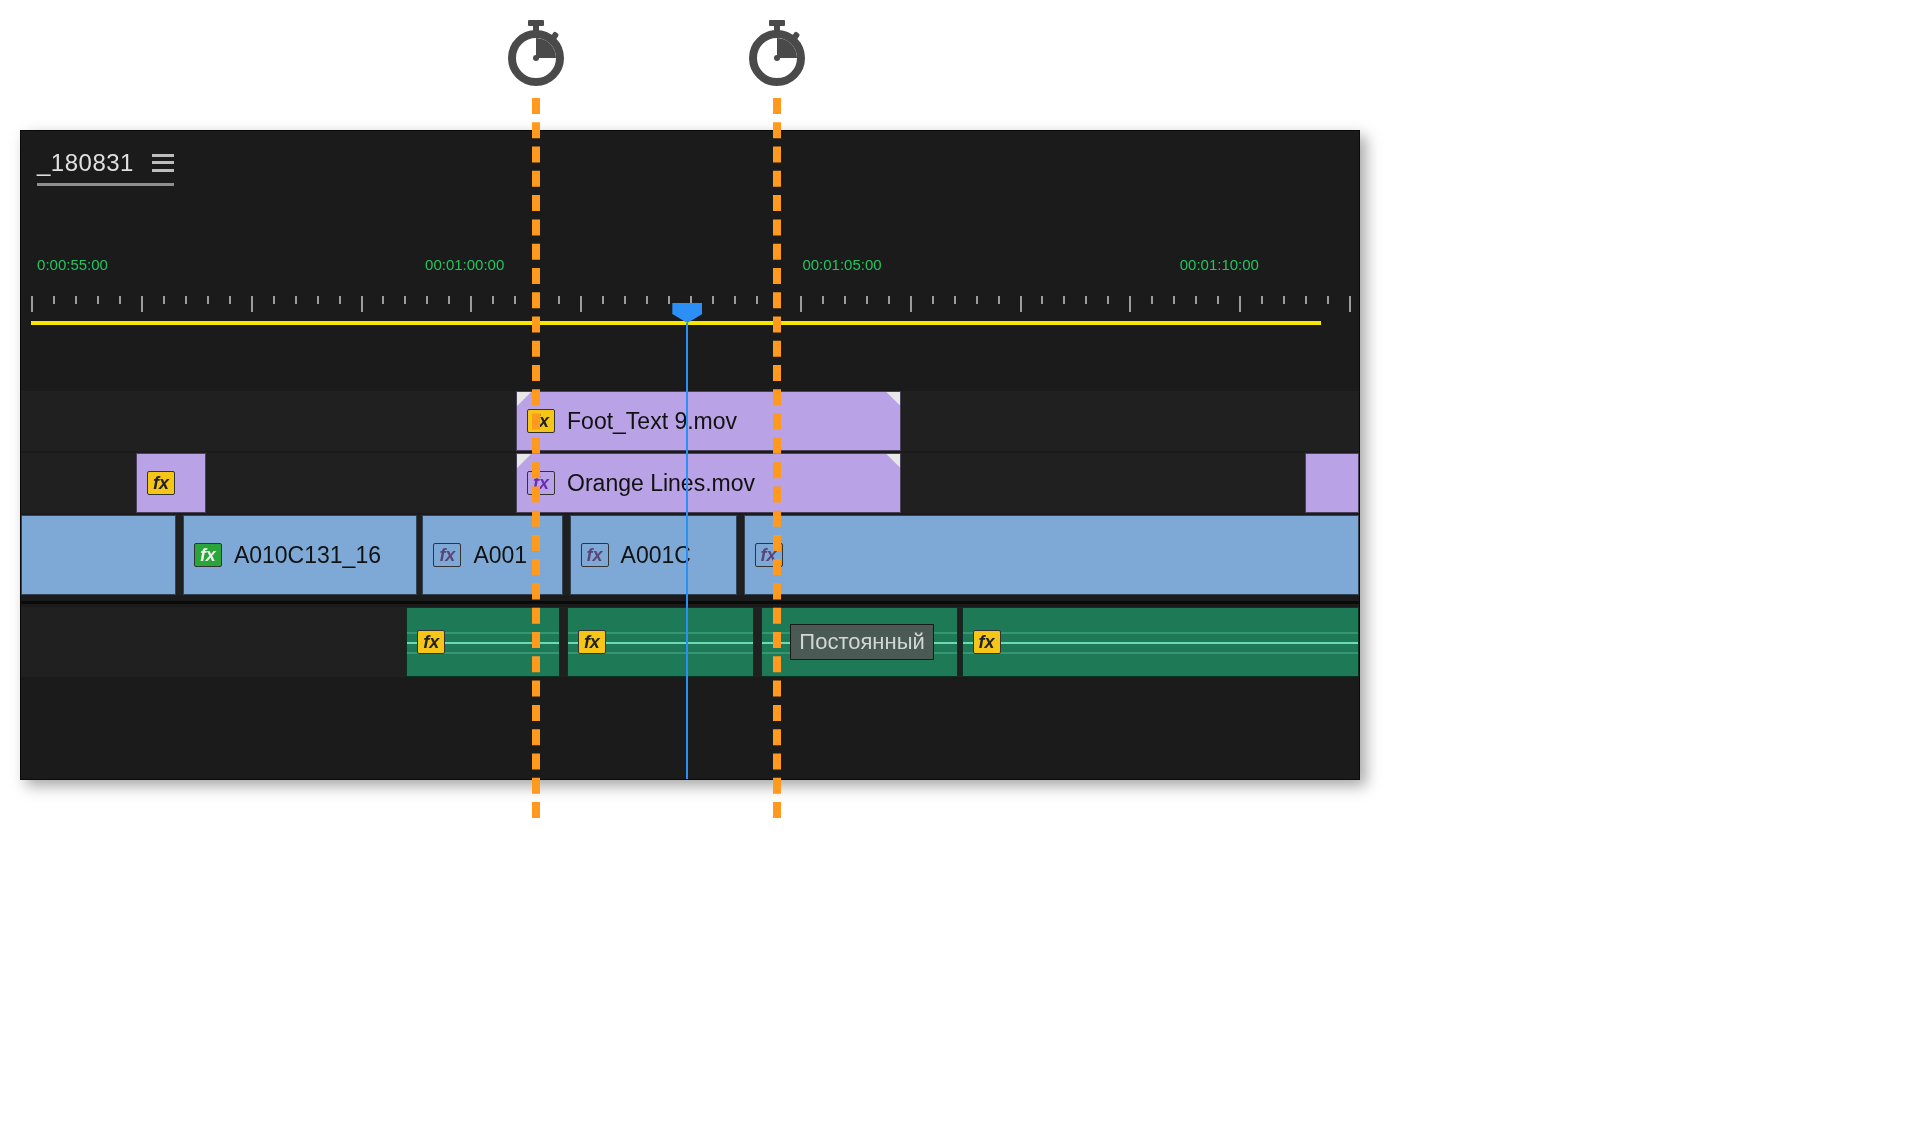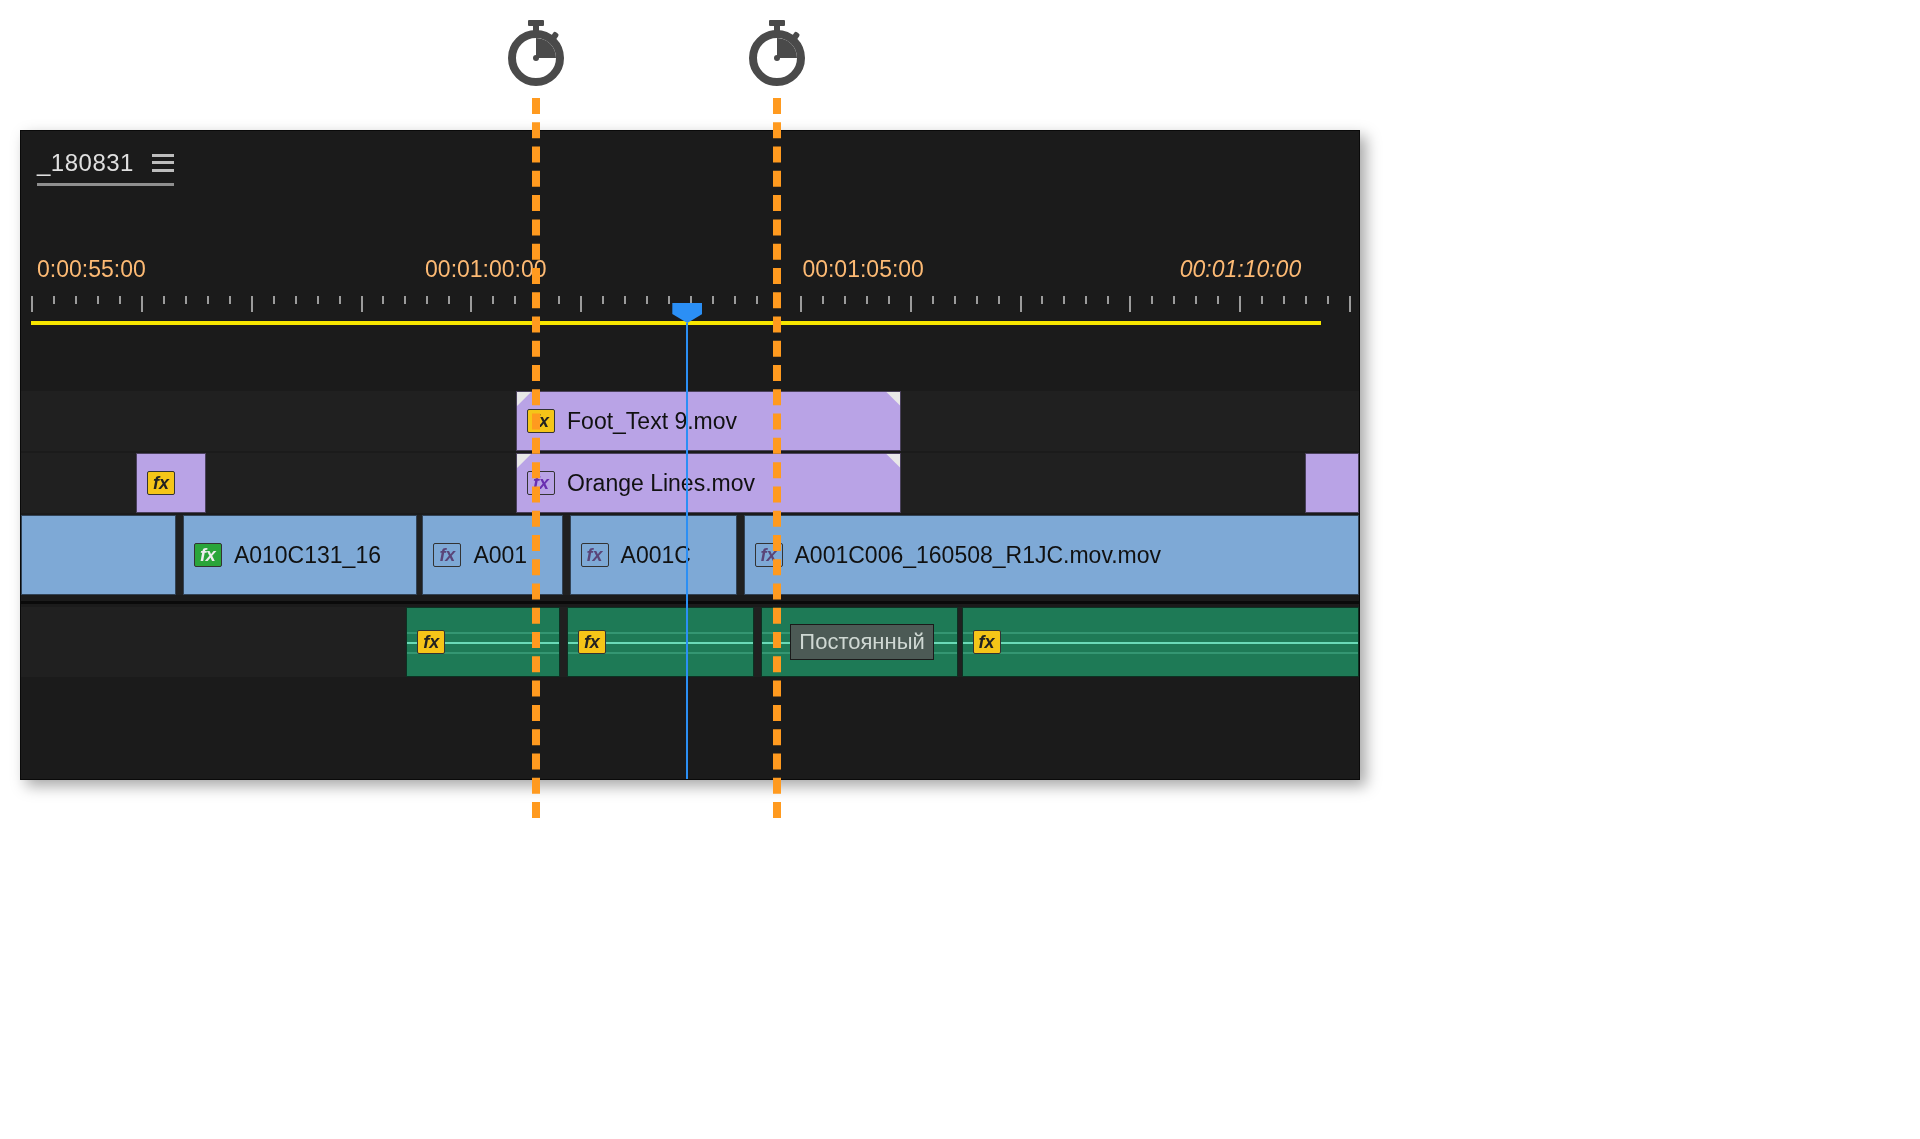--- a/index.html
+++ b/index.html
@@ -50,21 +50,21 @@
     content:""; position:absolute; left:0; right:0; height:3px; background:#bdbdbd;
   }
   .hamburger::before { top:0; box-shadow: 0 7px 0 #bdbdbd; }
   .hamburger::after  { bottom:0; }
 
   
   .ruler {
     position:absolute; left:0; right:0; top:125px; height:65px;
   }
   .ruler .tc {
-    position:absolute; top:0; color:#fdba74; font-size:23px;
+    position:absolute; top:0; color:#22c55e; font-size:15px;
     white-space: nowrap;
   }
   .ticks {
     position:absolute; left:10px; right:10px; top:40px; height:16px;
   }
   .tick { position:absolute; top:0; width:2px; background:#9c9c9c; }
   .tick.major { height:16px; }
   .tick.minor { height:8px; }
 
   .work-area {
@@ -199,21 +199,21 @@
       <div class="seq-tab">
         <span>_180831</span>
         <span class="hamburger"></span>
       </div>
     </div>
 
     <div class="ruler">
       <span class="tc" id="tc0" style="left: 1.2%;">0:00:55:00</span>
       <span class="tc" id="tc1" style="left: 30.2%;">00:01:00:00</span>
       <span class="tc" id="tc2" style="left: 58.4%;">00:01:05:00</span>
-      <span class="tc" id="tc3" style="left: 86.6%; font-style: italic;">00:01:10:00</span>
+      <span class="tc" id="tc3" style="left: 86.6%;">00:01:10:00</span>
       <div class="ticks" id="ticks">
           <div class="tick major" style="left: 0%;"></div>
           <div class="tick minor" style="left: 1.66667%;"></div>
           <div class="tick minor" style="left: 3.33333%;"></div>
           <div class="tick minor" style="left: 5%;"></div>
           <div class="tick minor" style="left: 6.66667%;"></div>
           <div class="tick major" style="left: 8.33333%;"></div>
           <div class="tick minor" style="left: 10%;"></div>
           <div class="tick minor" style="left: 11.6667%;"></div>
           <div class="tick minor" style="left: 13.3333%;"></div>
@@ -308,21 +308,20 @@
           <div class="clip blue" style="left: 30%; width: 10.5%;">
             <span class="fx blue">fx</span>
             <span>A001</span>
           </div>
           <div class="clip blue" style="left: 41%; width: 12.5%;">
             <span class="fx blue">fx</span>
             <span>A001C</span>
           </div>
           <div class="clip blue" style="left: 54%; width: 46%;">
             <span class="fx blue">fx</span>
-            <span>A001C006_160508_R1JC.mov.mov</span>
           </div>
         </div>
       <div class="gap-line"></div>
       <div class="track a1" id="track-a1">
           <div class="clip audio" style="left: 28.8%; width: 11.5%;">
             <span class="fx yellow">fx</span>
             <div class="wave"></div>
           </div>
           <div class="clip audio" style="left: 40.8%; width: 14%;">
             <span class="fx yellow">fx</span>

